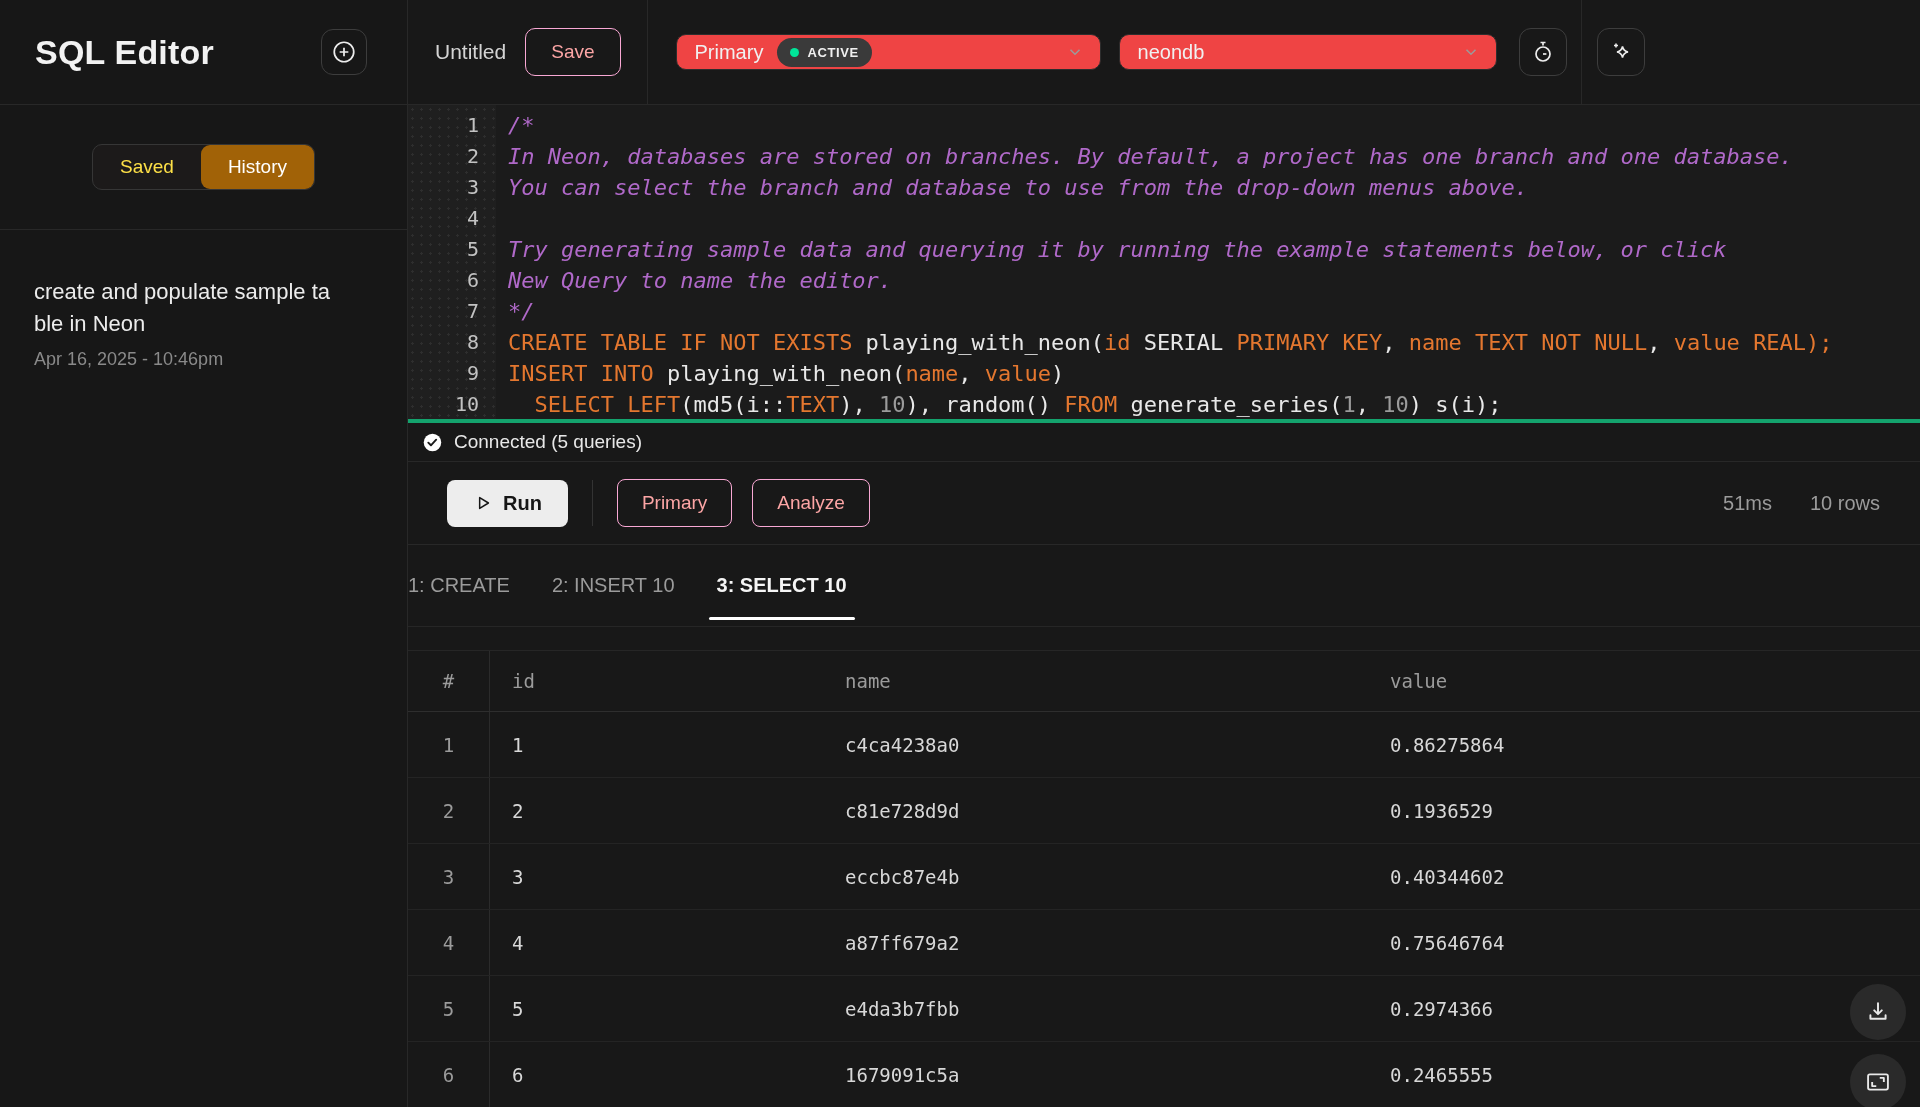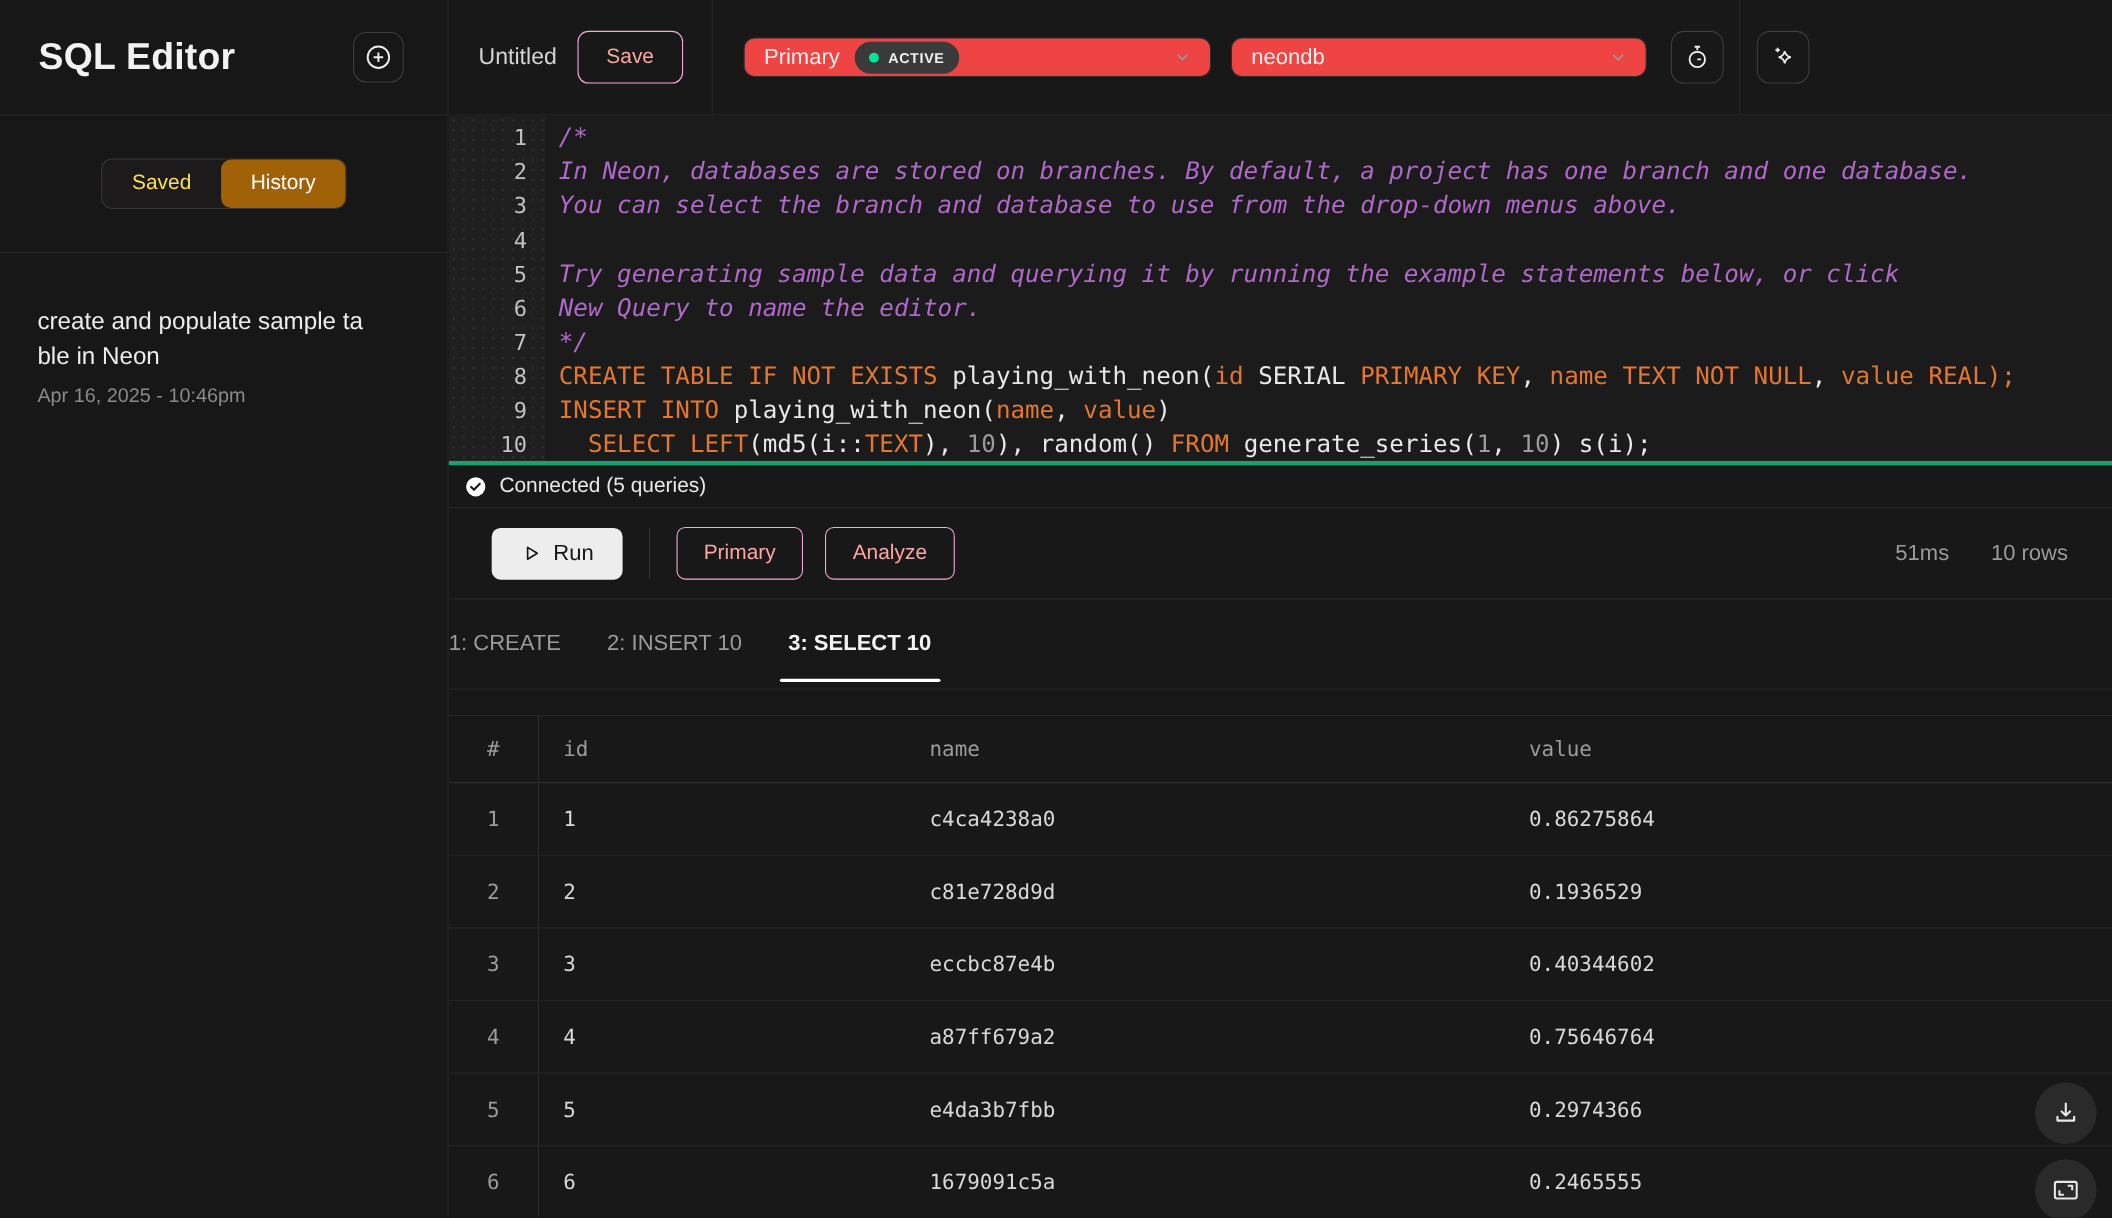--- a/index.html
+++ b/index.html
@@ -50,21 +50,21 @@
   .code-line { height:31px; line-height:31px; white-space:pre; }
   .tok-c { color:#b069c9; font-style:italic; }
   .tok-k { color:#e4772f; }
   .tok-p { color:#e8e8e8; }
   .tok-n { color:#9b9b9b; }
   .green-divider { height:4px; flex:none; }
   
   .status-row { height:39px; flex:none; border-bottom:1px solid #282828; display:flex; align-items:center; gap:11px; padding-left:14px; }
   .status-text { font-size:19px; color:#e8e8e8; }
   .toolbar { height:83px; flex:none; border-bottom:1px solid #282828; display:flex; align-items:center; padding:0 40px 0 39px; }
-  .run-btn { display:flex; align-items:center; gap:10px; background:#ededed; color:#161616; border:none; border-radius:8px; font-size:20px; font-weight:400; padding:12px 26px; font-family:inherit; cursor:pointer; }
+  .run-btn { display:flex; align-items:center; gap:10px; background:#ededed; color:#161616; border:none; border-radius:8px; font-size:20px; font-weight:700; padding:12px 26px; font-family:inherit; cursor:pointer; }
   .toolbar-sep { width:1px; height:46px; background:#333333; margin:0 24px; }
   .ghost-btn { font-size:19px; padding:12px 24px; border-radius:8px; }
   .analyze-btn { margin-left:20px; }
   .meta { margin-left:auto; display:flex; gap:38px; font-size:20px; color:#9b9b9b; }
   
   .result-tabs { height:82px; flex:none; border-bottom:1px solid #262626; display:flex; align-items:center; }
   .rtab { position:relative; height:100%; display:flex; align-items:center; font-size:20px; color:#9b9b9b; margin-right:42px; cursor:pointer; }
   .rtab.active { color:#f5f5f5; font-weight:600; }
   .rtab.active::after { content:""; position:absolute; left:-8px; right:-8px; bottom:6px; height:3px; background:#ffffff; border-radius:2px; }
   .spacer-band { height:24px; flex:none; border-bottom:1px solid #262626; }

